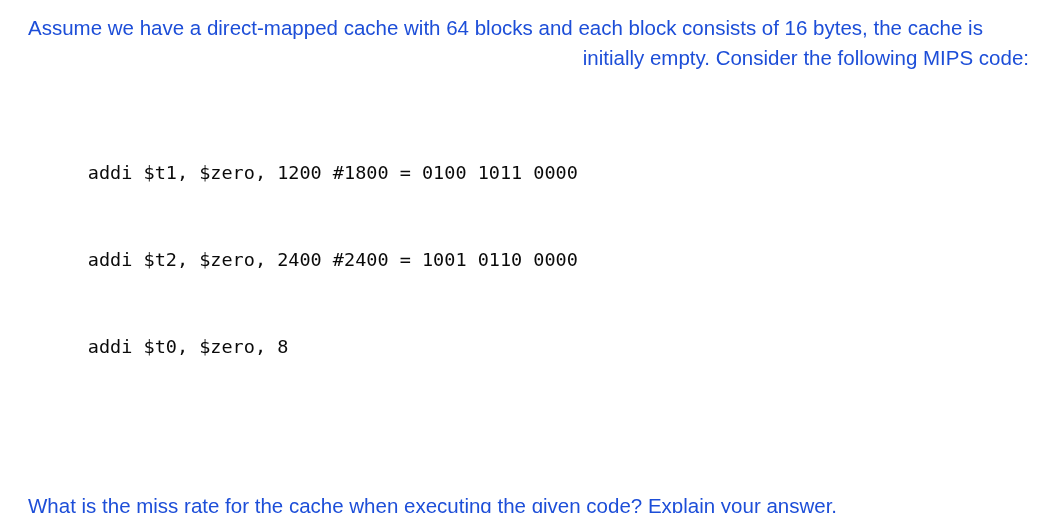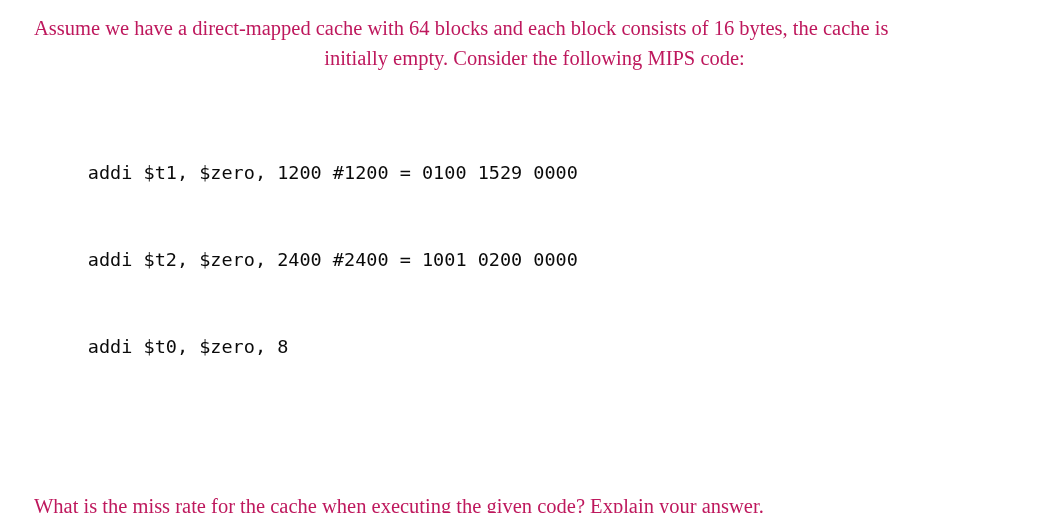--- a/index.html
+++ b/index.html
@@ -17,35 +17,35 @@
   }
   .page {
     position: absolute;
     left: 0; top: 0;
     width: 1042px;
     height: 513px;
     background: #ffffff;
   }
   .prose {
     position: absolute;
-    left: 34px;
+    left: 28px;
     width: 1001px;
-    font-family: Liberation Serif, serif;
+    font-family: Liberation Sans, sans-serif;
     font-size: 20.5px;
     line-height: 30px;
     text-align: justify;
     text-justify: inter-word;
-    color: #be185d;
+    color: #1d4ed8;
     -webkit-font-smoothing: antialiased;
   }
   #intro-paragraph {
     top: 13px;
   }
   #intro-paragraph .line-last {
-    text-align: center;
+    text-align: right;
   }
   #question-paragraph {
     top: 466px;
     text-align: left;
     margin-top: 25px;
   }
   .code-block {
     position: absolute;
     left: 21px;
     top: 100px;
@@ -68,22 +68,22 @@
 <body>
 
 <div class="page">
 
   <div class="prose" id="intro-paragraph">
     <div>Assume we have a direct-mapped cache with 64 blocks and each block consists of 16 bytes, the cache is</div>
     <div class="line-last">initially empty. Consider the following MIPS code:</div>
   </div>
 
   <div class="code-block">
-    <div class="code-line">      addi $t1, $zero, 1200 #1200 = 0100 1529 0000</div>
-    <div class="code-line">      addi $t2, $zero, 2400 #2400 = 1001 0200 0000</div>
+    <div class="code-line">      addi $t1, $zero, 1200 #1800 = 0100 1011 0000</div>
+    <div class="code-line">      addi $t2, $zero, 2400 #2400 = 1001 0110 0000</div>
     <div class="code-line">      addi $t0, $zero, 8</div>
     <div class="code-line blank"></div>
     <div class="code-line">loop:</div>
     
     
     
     
     
     
     

